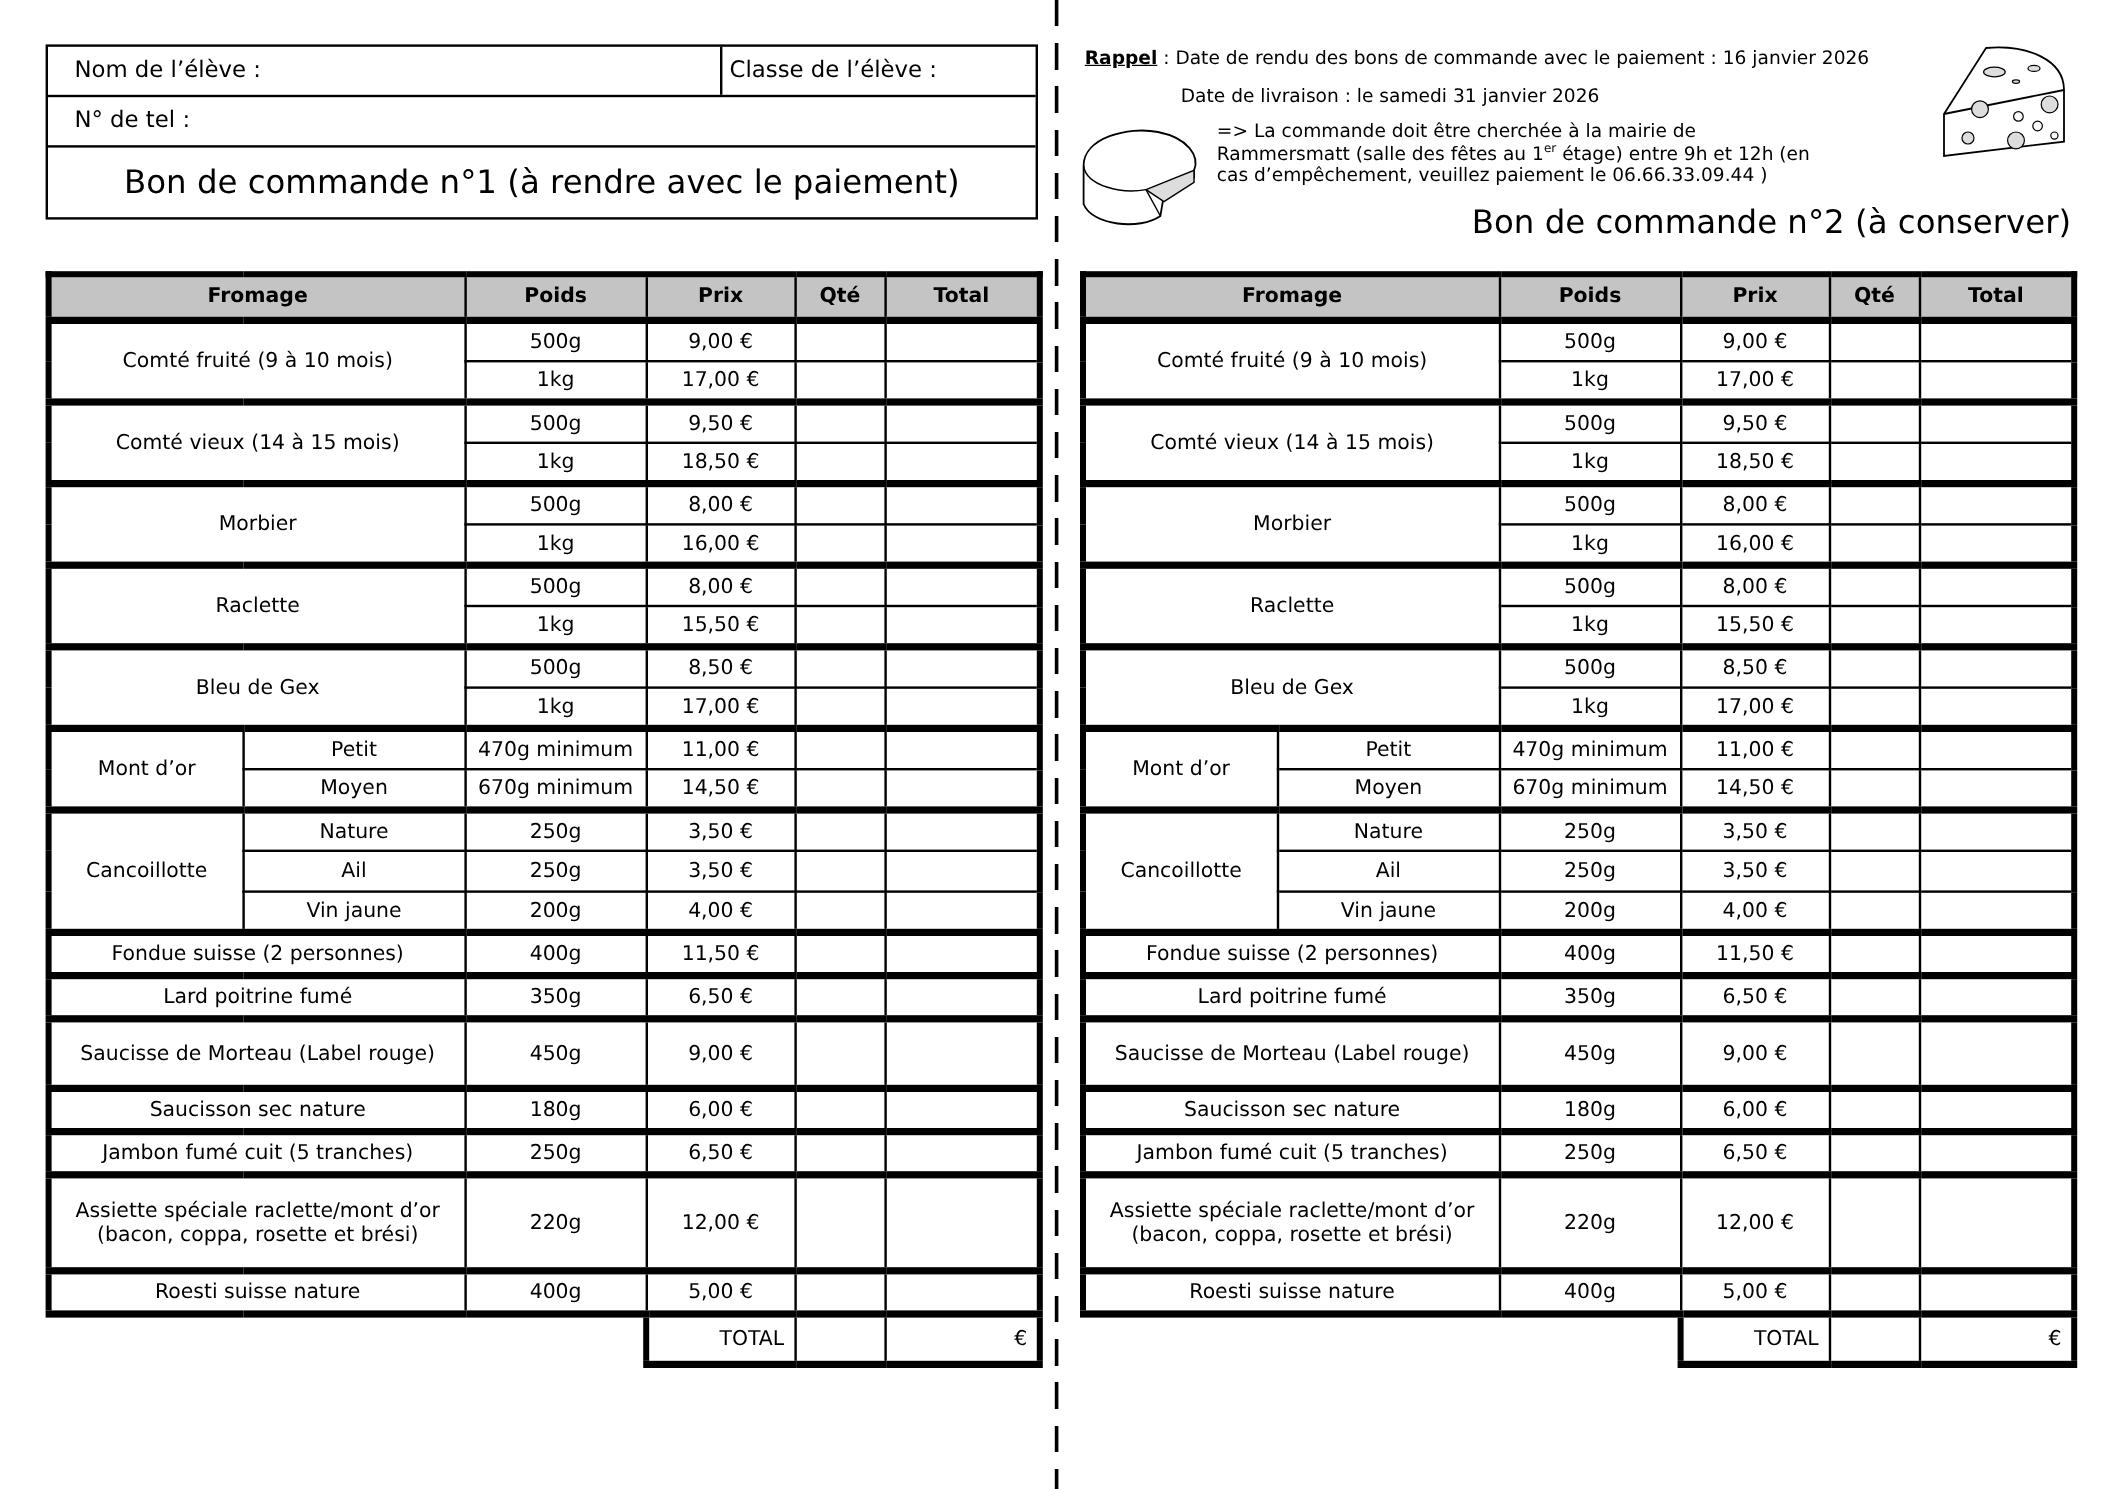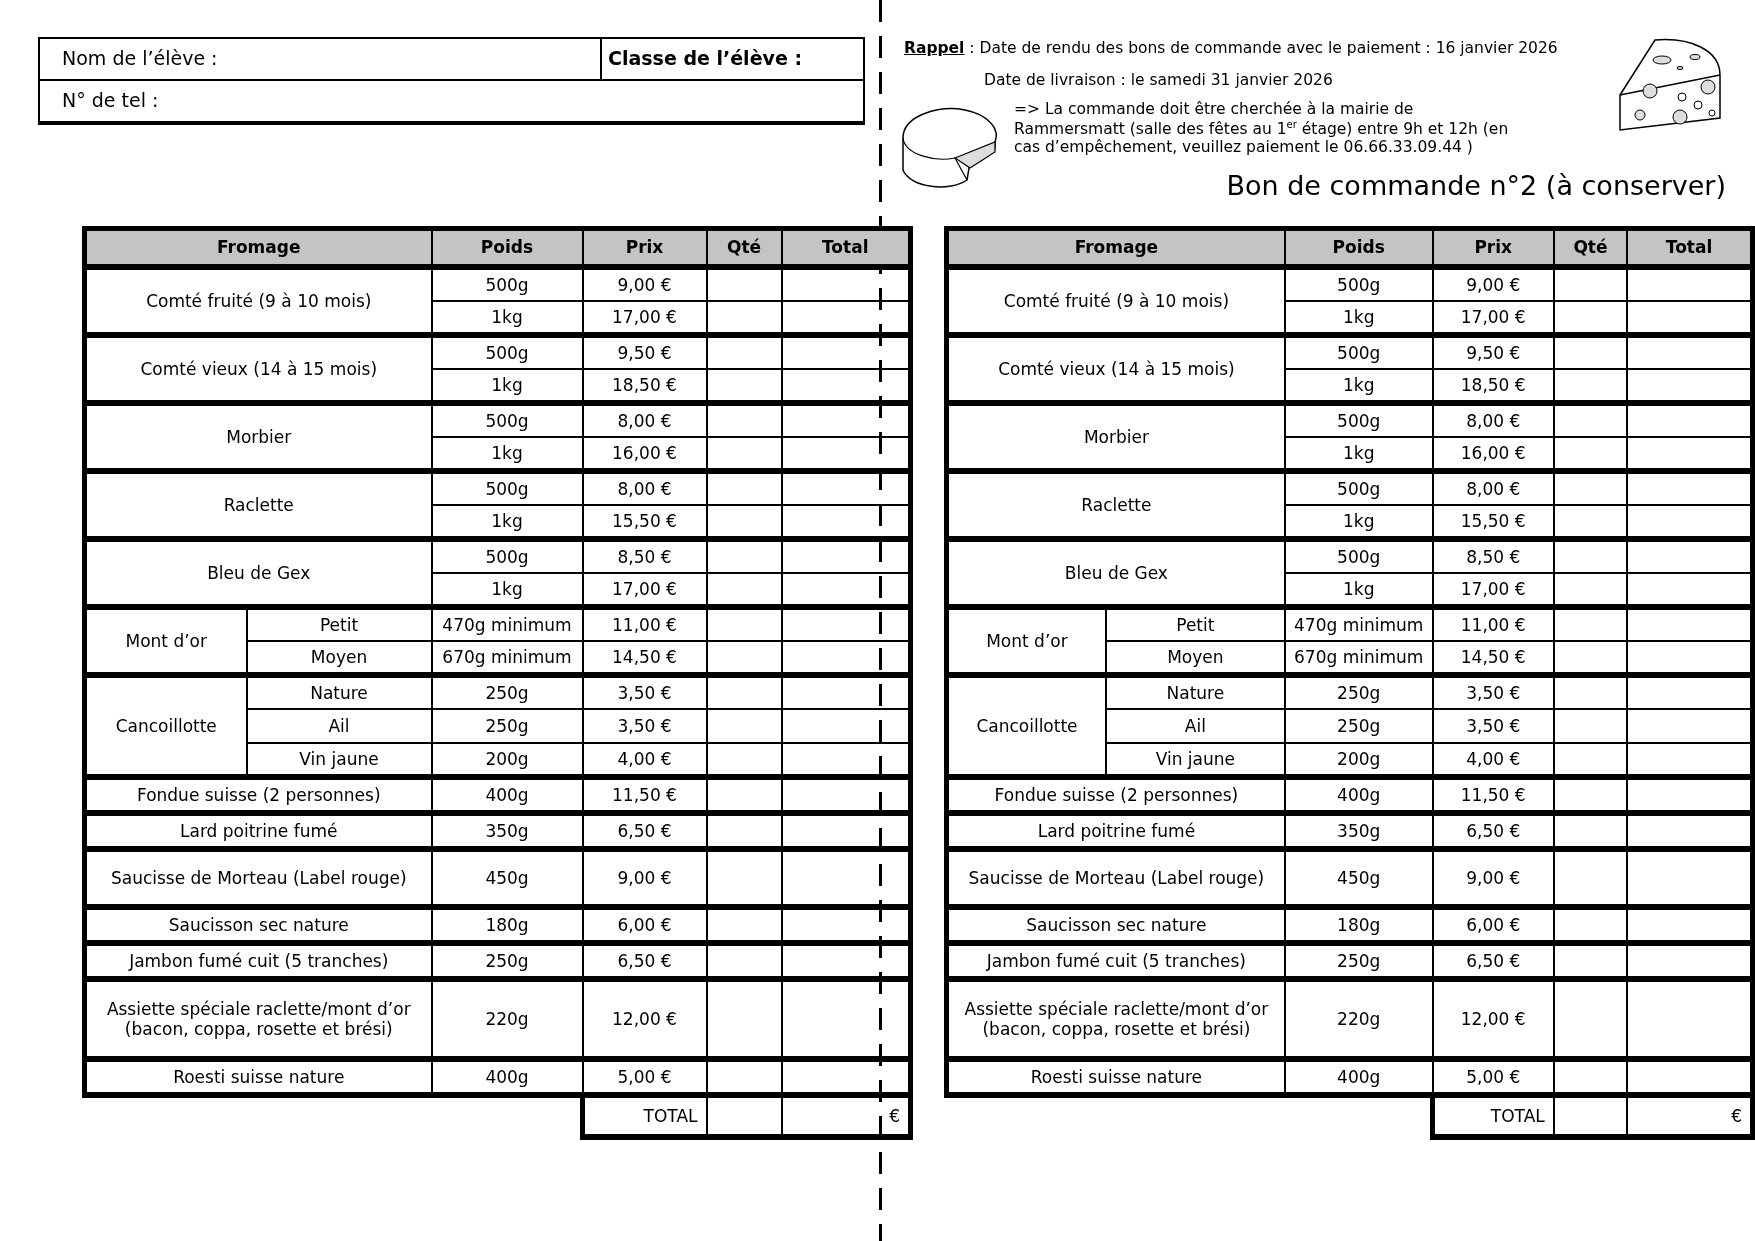--- a/index.html
+++ b/index.html
@@ -8,37 +8,37 @@
 
   .divider {
     position: absolute; left: 879px; top: 0; width: 3px; height: 1241px;
     background: repeating-linear-gradient(to bottom, #000 0 22px, transparent 22px 36px);
   }
 
   
   .info { position: absolute; left: 38px; top: 37px; width: 827px; border: 2px solid #000; }
   .info .row { border-bottom: 2px solid #000; height: 42px; display: flex; font-size: 19px; }
   .info .row .cell { padding: 8px 6px 0; margin-left: 16px; }
-  .info .row .cell.sep { border-left: 2px solid #000; font-weight: bold; }
+  .info .row .cell.sep { border-left: 2px solid #000; }
   .info .title-row { height: 58px; display: flex; align-items: center; justify-content: center; font-size: 27px; }
 
   .rappel { position: absolute; left: 904px; top: 38px; width: 700px; font-size: 15.5px; line-height: 1.3; }
   .rappel .r1 { position: absolute; left: 0; top: 0; white-space: nowrap; }
   .rappel .r1 u { font-weight: bold; }
   .rappel .r2 { position: absolute; left: 80px; top: 32px; white-space: nowrap; }
   .rappel .r3 { position: absolute; left: 110px; top: 63px; width: 500px; font-size: 15.5px; line-height: 1.15; }
   .rappel .r3 sup { font-size: 10px; }
 
   .title2 { position: absolute; left: 900px; top: 170px; width: 826px; text-align: right; font-size: 27px; }
 
   .cheese-wheel { position: absolute; left: 895px; top: 100px; width: 110px; height: 95px; }
   .cheese-wedge { position: absolute; left: 1610px; top: 35px; width: 120px; height: 100px; }
 
   
-  table.order { position: absolute; border-collapse: collapse; table-layout: fixed; font-size: 17px; margin-left: 44px; }
+  table.order { position: absolute; border-collapse: collapse; table-layout: fixed; font-size: 17px; }
   table.order td, table.order th { border: 2px solid #000; text-align: center; vertical-align: middle; padding: 0 4px; }
   table.order th { background: #c4c4c4; font-weight: bold; font-size: 17px; height: 38px; }
   table.order tr.grp-start td { border-top: 6px solid #000; }
   table.order tr.head th { border-top: 5px solid #000; border-bottom: 6px solid #000; }
   table.order td.first, table.order th.first { border-left: 5px solid #000; }
   table.order td.last, table.order th.last { border-right: 5px solid #000; }
   table.order tr.lastrow td { border-bottom: 6px solid #000; }
   table.order tr.total td.blank { border: none; }
   table.order tr.total td.tot-label { text-align: right; padding-right: 8px; border-left: 5px solid #000; border-bottom: 6px solid #000; }
   table.order tr.total td.tot-q { border-bottom: 6px solid #000; }
@@ -55,20 +55,21 @@
 <div class="divider"></div>
 
 <div class="info">
   <div class="row">
     <div class="cell" style="width:528px"><span>Nom de l’élève :</span></div>
     <div class="cell sep" style="flex:1"><span>Classe de l’élève :</span></div>
   </div>
   <div class="row">
     <div class="cell"><span>N° de tel :</span></div>
   </div>
+  <div class="title-row">Bon de commande n°1 (à rendre avec le paiement)</div>
 </div>
 
 <div class="rappel">
   <div class="r1"><u>Rappel</u><span> : Date de rendu des bons de commande avec le paiement : 16 janvier 2026</span></div>
   <div class="r2">Date de livraison : le samedi 31 janvier 2026</div>
   <div class="r3"><span>=&gt; La commande doit être cherchée à la mairie de Rammersmatt (salle des fêtes au 1</span><sup>er</sup><span> étage) entre 9h et 12h (en cas d’empêchement, veuillez paiement le 06.66.33.09.44 )</span></div>
 </div>
 
 <svg class="cheese-wheel" viewBox="0 0 110 95">
   <path d="M8 38 C 8 15, 45 5, 70 10 C 95 15, 105 30, 100 42 L 100 48 L 75 62 L 72 80 C 55 92, 15 88, 8 70 Z" fill="#fff" stroke="#000" stroke-width="1.5"></path>

